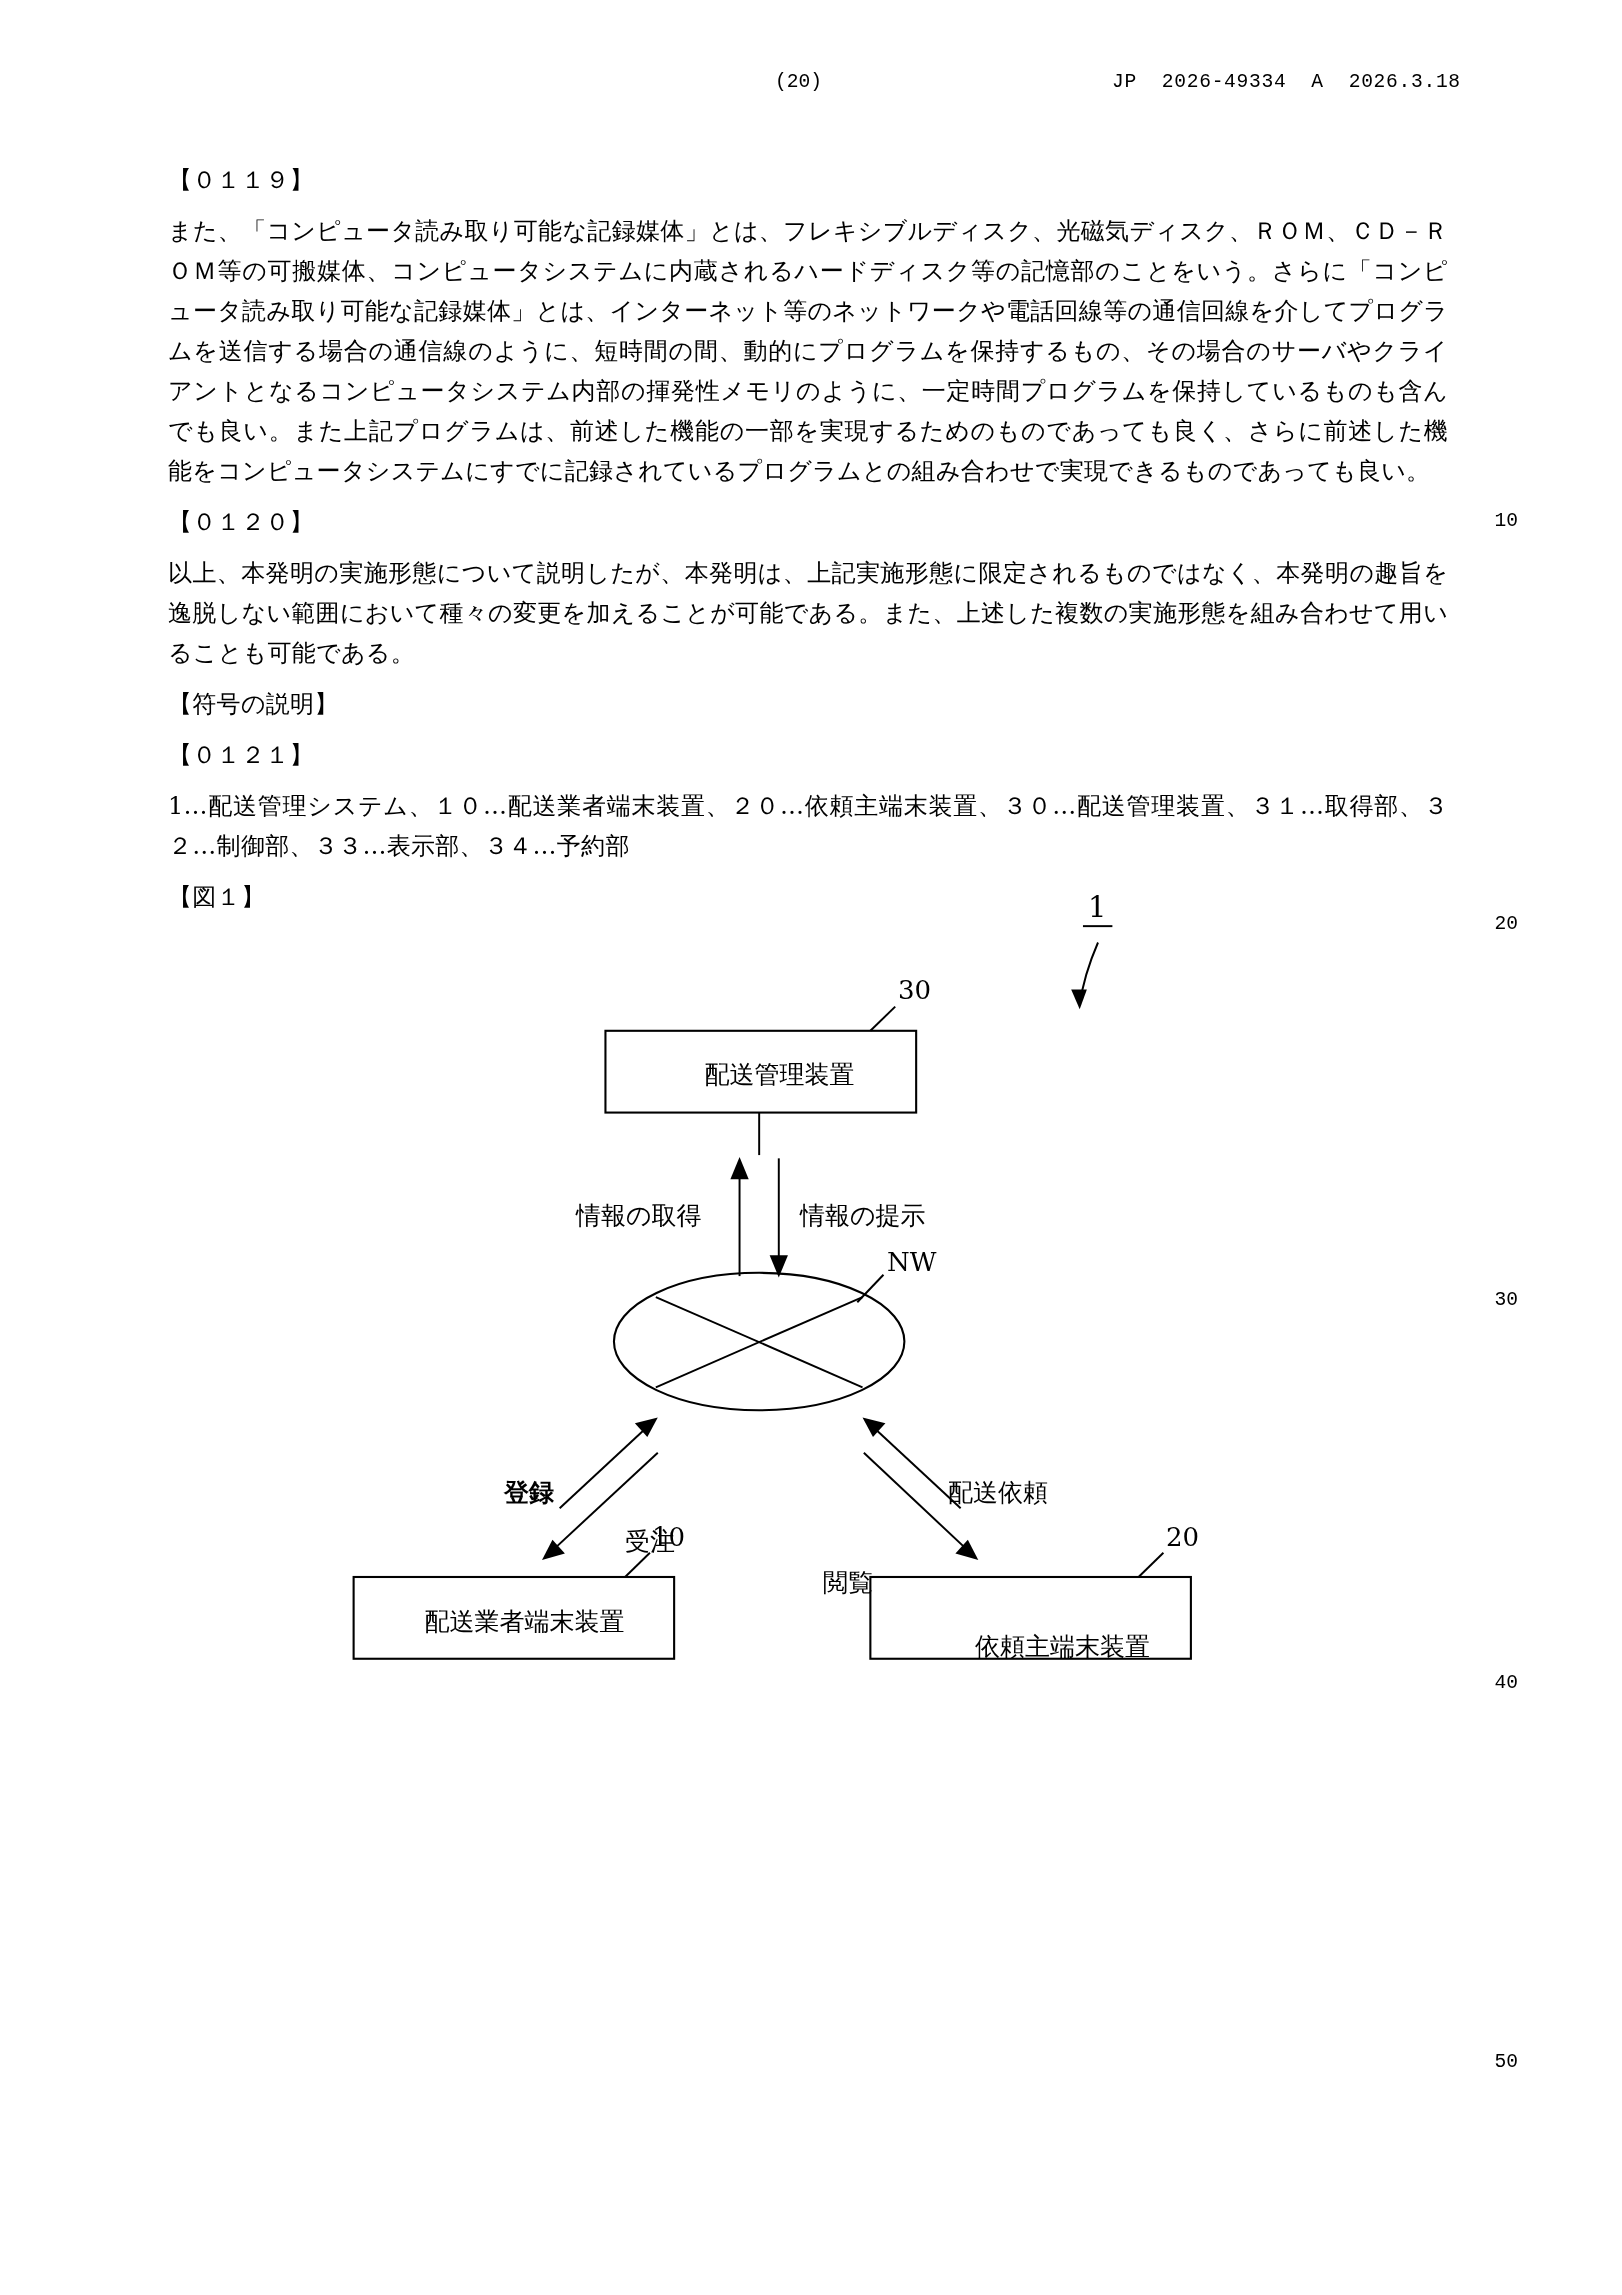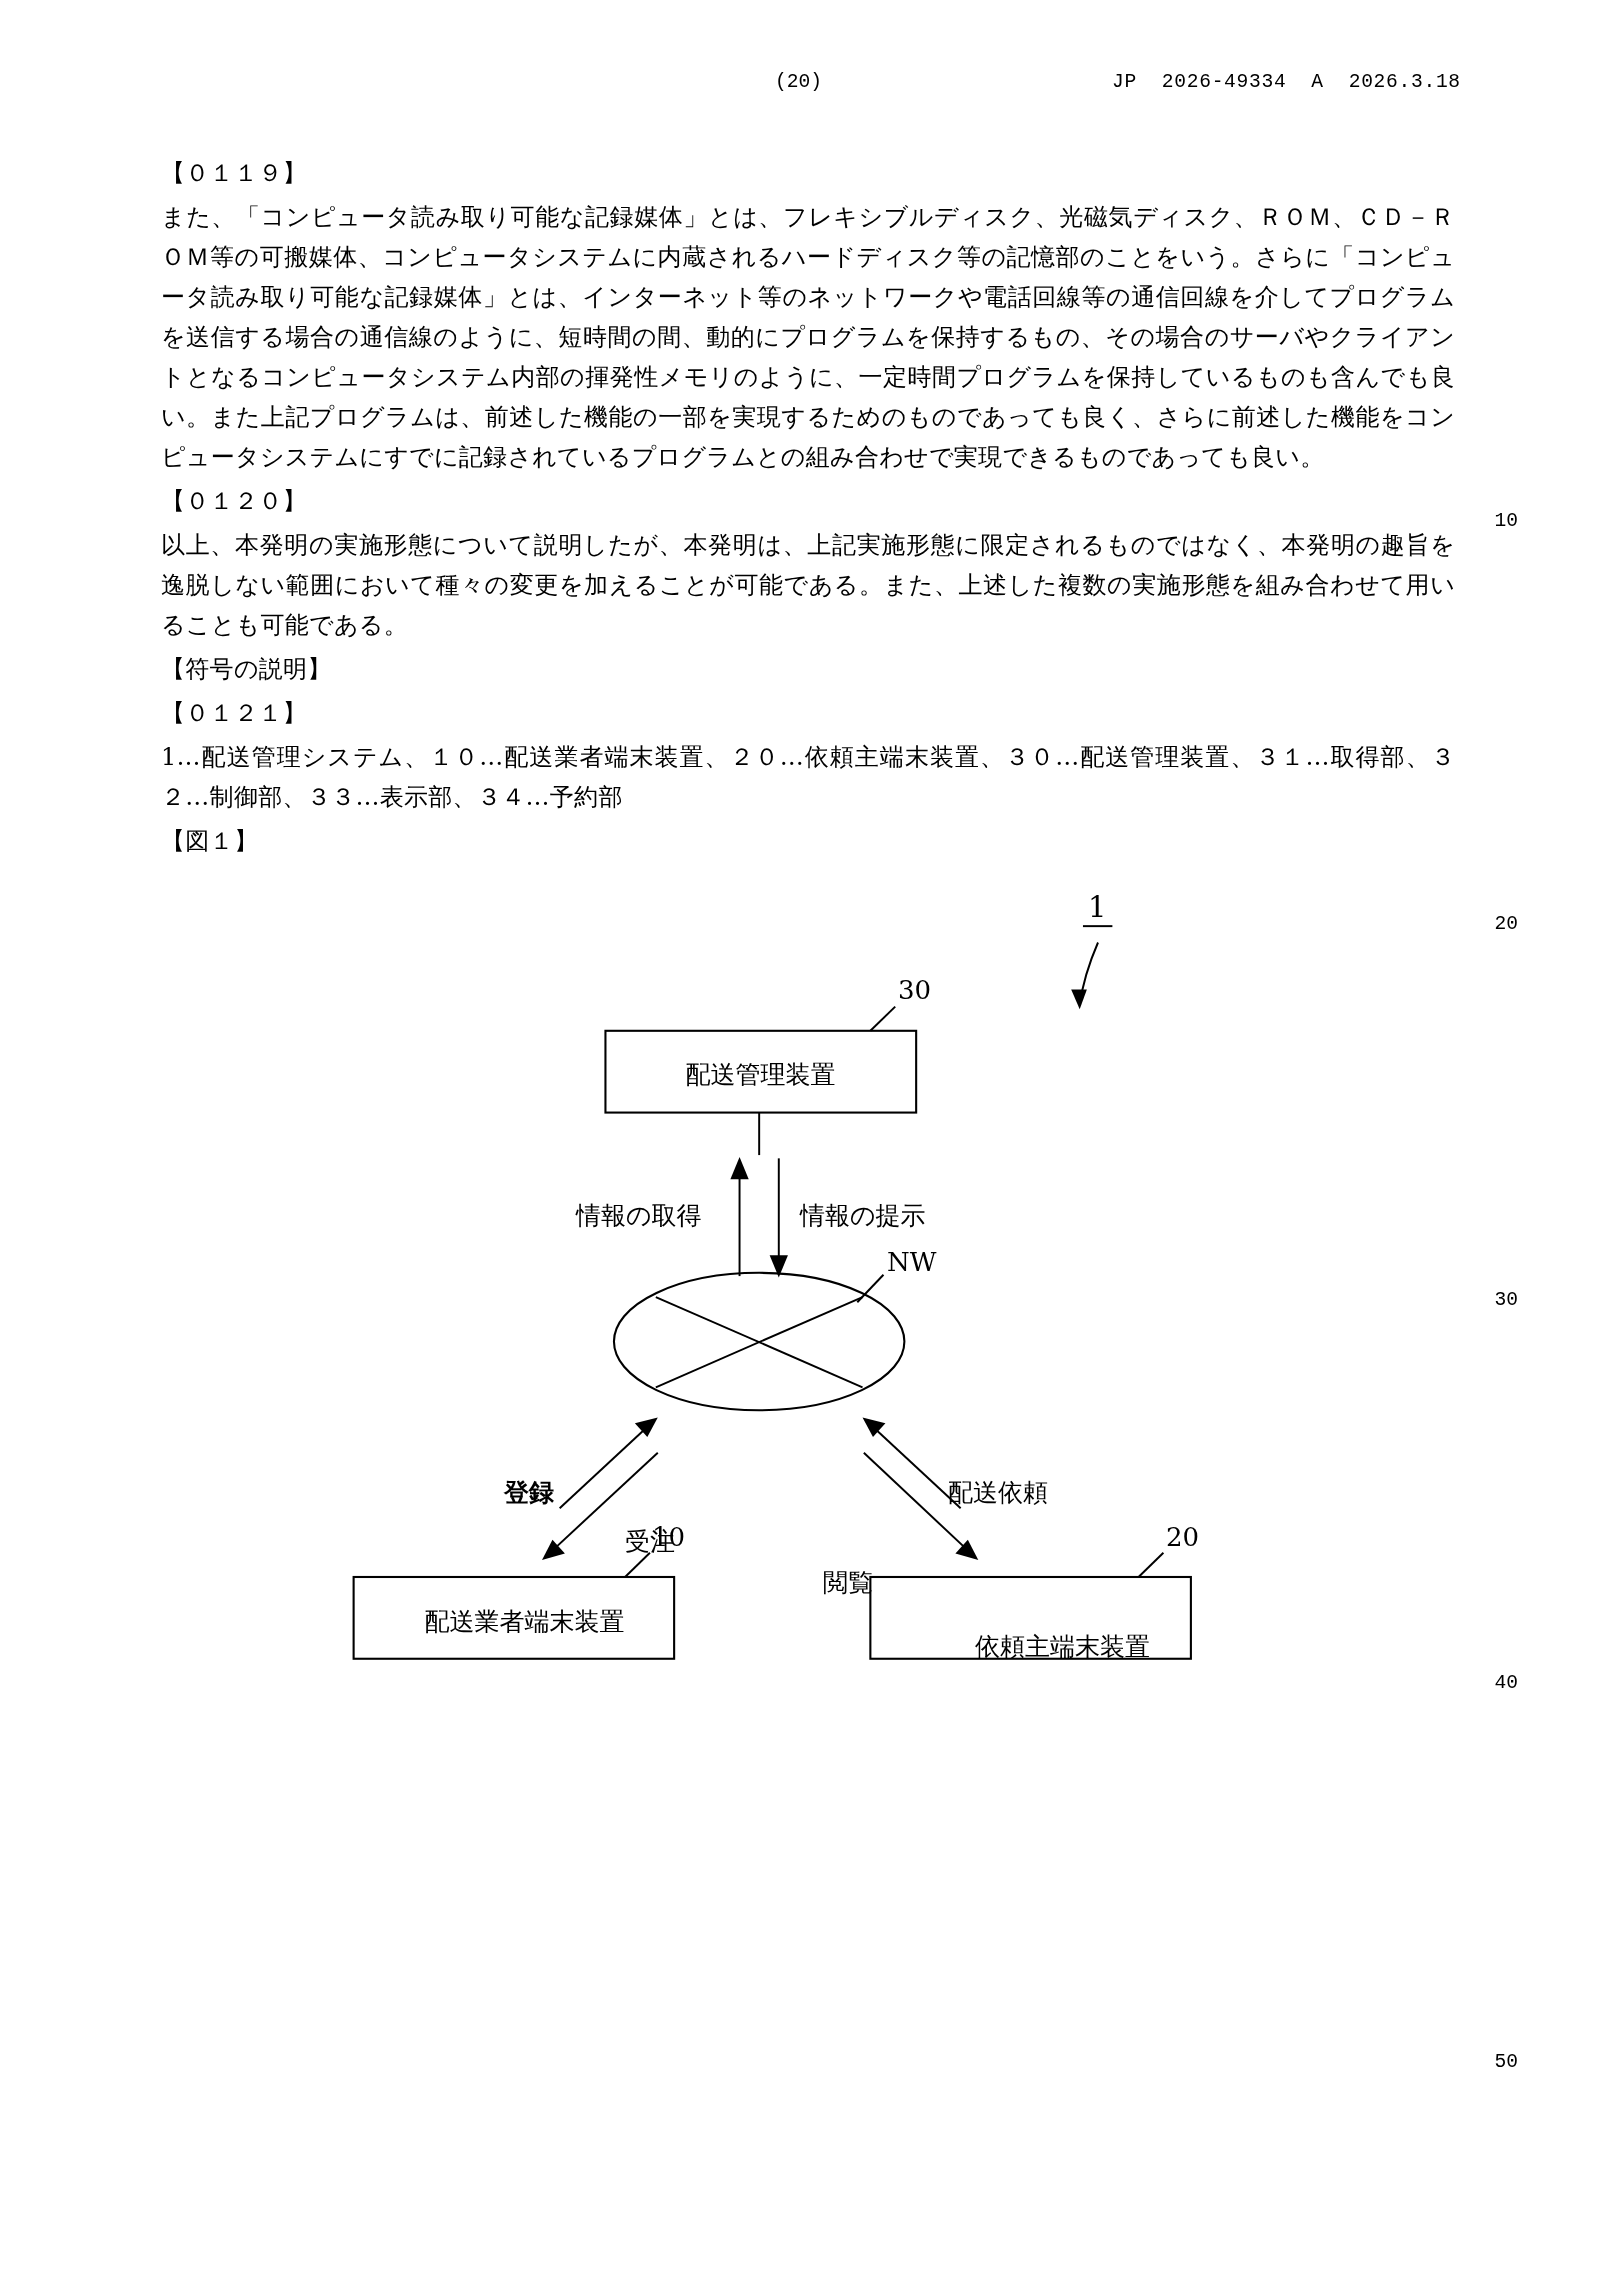--- a/index.html
+++ b/index.html
@@ -62,21 +62,21 @@
     position: absolute;
     left: 157px;
     top: 149px;
     width: 1302px;
     font-size: 24px;
     line-height: 40px;
     font-family: "DejaVu Serif", "Liberation Serif", serif;
     letter-spacing: 0.3px;
   }
   .body-text p {
-    margin: 4px;
+    margin: 11px;
     text-align: justify;
     text-justify: inter-character;
   }
   .para-tag {
     margin: 0;
     text-align: left;
   }
 
   
   .figure {
@@ -181,21 +181,21 @@
 
       <rect x="1330" y="1090" width="490" height="125"></rect>
       <line x1="1740" y1="1090" x2="1778" y2="1053" stroke-width="3"></line>
 
     </g>
   </svg>
 
   <div class="num-label" style="left:1088px; top:26px; font-size:29px;">1</div>
 
   <div class="num-label" style="left:898px; top:111px;">30</div>
-  <div class="box-label" style="left:605px; top:194px; width:311px;">配送管理装置</div>
+  <div class="box-label" style="left:605px; top:194px; width:311px;padding-left:19px;">配送管理装置</div>
 
   <div class="fig-label" style="left:576px; top:335px;">情報の取得</div>
   <div class="fig-label" style="left:800px; top:335px;">情報の提示</div>
 
   <div class="fig-label" style="left:887px; top:383px; font-size:26px;">NW</div>
 
   <div class="fig-label" style="left:504px; top:612px;font-weight:bold;">登録</div>
   <div class="fig-label" style="left:625px; top:661px;">受注</div>
 
   <div class="fig-label" style="left:823px; top:666px;margin-top:36px;">閲覧</div>

